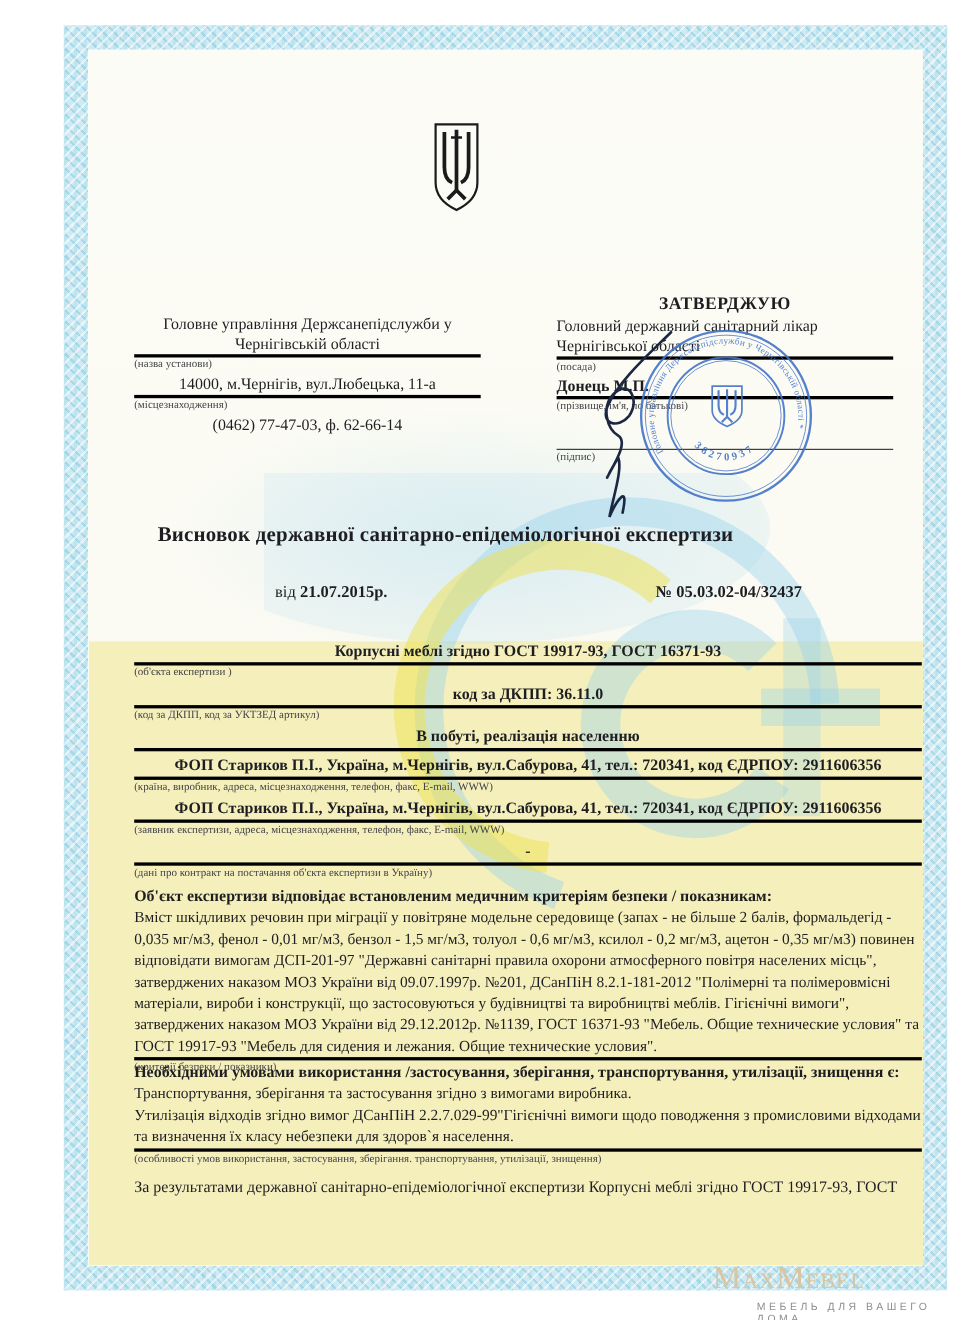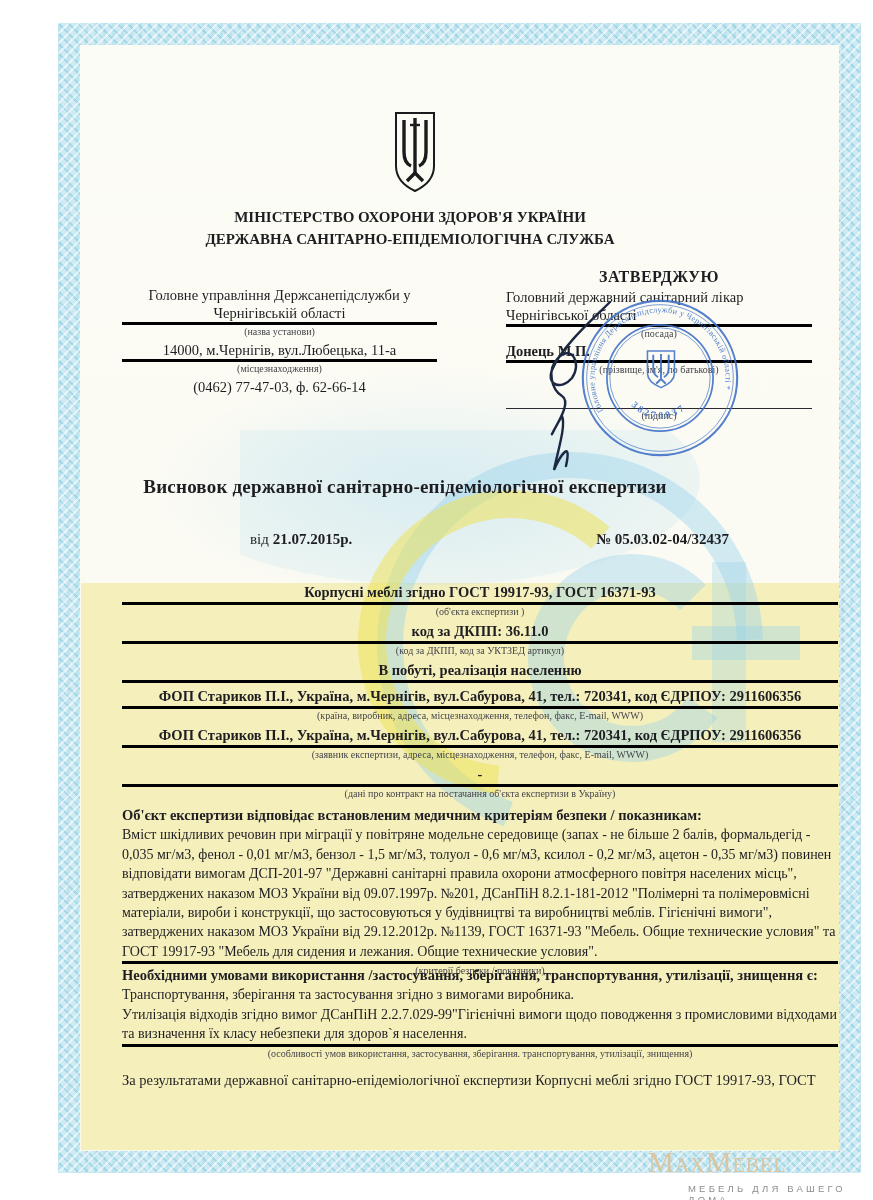--- a/index.html
+++ b/index.html
@@ -15,21 +15,21 @@
   .paper{position:absolute;left:80px;top:45px;width:759px;height:1106px;
          background:linear-gradient(180deg,#fcfcf6 0%,#fbfaf2 60%,#faf7ec 100%);}
   .yellow{position:absolute;left:81px;top:583px;width:758px;height:567px;background:#f5efbc;}
   .wm{position:absolute;left:240px;top:430px;width:600px;height:430px;pointer-events:none;}
   .tint{position:absolute;left:150px;top:370px;width:560px;height:230px;
         background:radial-gradient(ellipse at center, rgba(165,215,238,.28) 0%, rgba(165,215,238,0) 70%);}
 
   .abs{position:absolute;}
   .center{text-align:left;font-weight:bold;}
   .b{font-weight:bold;}
-  .caption{font-size:10px;line-height:13px;color:#44444a;text-align:center;}
+  .caption{font-size:10px;line-height:13px;color:#44444a;text-align:left;}
   .uline{border-bottom:3px solid #000000;}
   .val{font-weight:bold;font-size:14.5px;line-height:18px;padding-bottom:1px;text-align:center;}
 
   .ministry{left:115px;top:206px;width:590px;font-size:15px;font-weight:bold;line-height:22px;text-align:center;}
   .emblem{left:392px;top:110px;}
 
   .issuer{left:122px;top:286px;width:315px;font-size:14.5px;line-height:18px;text-align:center;}
   .issuer .gap{height:3px;}
 
   .approval{left:506px;top:268px;width:306px;font-size:14.5px;line-height:18px;}
@@ -82,24 +82,20 @@
     <path d="M4,3 H42 V56 Q42,72 23,81 Q4,72 4,56 Z" fill="none" stroke="#1b1b1d" stroke-width="2"></path>
     <g fill="none" stroke="#1b1b1d" stroke-width="3.4">
       <path d="M23,8 V64"></path>
       <path d="M12,10 V42 Q12,53 19,56"></path>
       <path d="M34,10 V42 Q34,53 27,56"></path>
       <path d="M15,71 L23,63 L31,71"></path>
       <path d="M18,15 H28" stroke-width="2.4"></path>
     </g>
   </svg>
 
-  <div class="ministry abs">
-    <div>МІНІСТЕРСТВО ОХОРОНИ ЗДОРОВ'Я УКРАЇНИ</div>
-    <div>ДЕРЖАВНА САНІТАРНО-ЕПІДЕМІОЛОГІЧНА СЛУЖБА</div>
-  </div>
 
   <div class="issuer abs">
     <div class="uline">
       <div>Головне управління Держсанепідслужби у</div>
       <div>Чернігівській області</div>
     </div>
     <div class="caption">(назва установи)</div>
     <div class="gap"></div>
     <div class="uline">14000, м.Чернігів, вул.Любецька, 11-а</div>
     <div class="caption">(місцезнаходження)</div>

